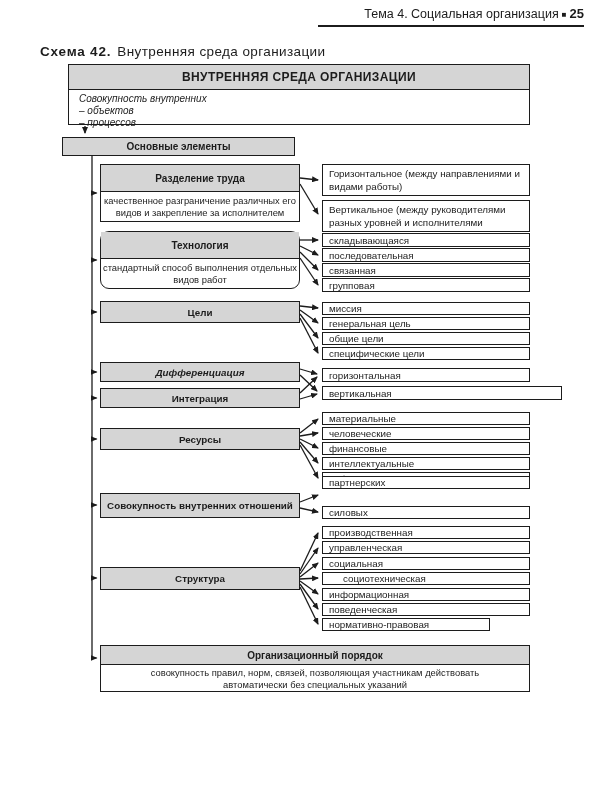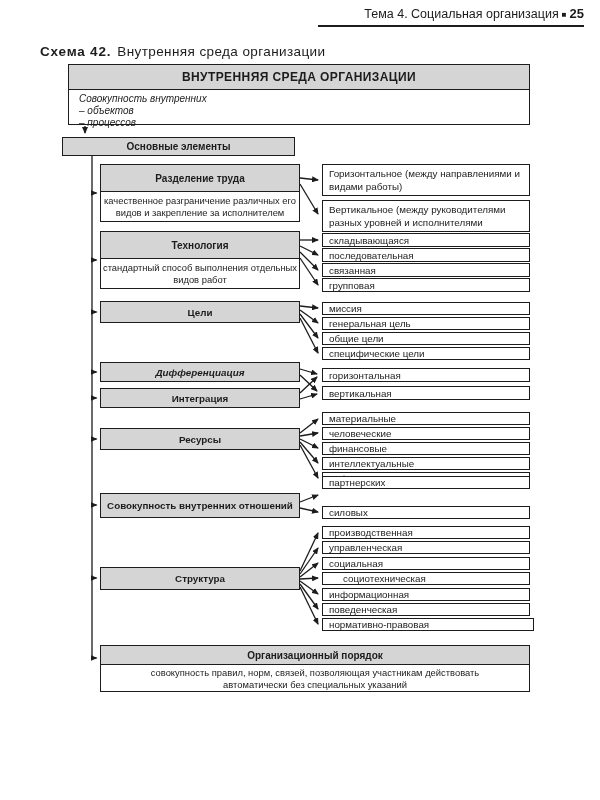--- a/index.html
+++ b/index.html
@@ -123,58 +123,58 @@
 
   <div class="b gray mainel flexc" style="left:62px;top:137px;width:233px;height:19px;">Основные элементы</div>
 
   <div class="b" style="left:100px;top:164px;width:200px;height:58px;">
     <div class="gray hdrline sec-h flexc" style="height:26px;">Разделение труда</div>
     <div class="sec-b flexc">качественное разграничение различных его видов и закрепление за исполнителем</div>
   </div>
   <div class="item item-multi" style="left:322px;top:164px;width:208px;height:32px;">Горизонтальное (между направлениями и видами работы)</div>
   <div class="item item-multi" style="left:322px;top:200px;width:208px;height:32px;">Вертикальное (между руководителями разных уровней и исполнителями</div>
 
-  <div class="b" style="left:100px;top:231px;width:200px;height:58px;">
+  <div class="b" style="left:100px;top:231px;width:200px;height:58px;border-radius:9px;">
     <div class="gray hdrline sec-h flexc" style="height:26px;">Технология</div>
     <div class="sec-b flexc">стандартный способ выполнения отдельных видов работ</div>
   </div>
   <div class="item" style="left:322px;top:233px;width:208px;height:14px;">складывающаяся</div>
   <div class="item" style="left:322px;top:248px;width:208px;height:14px;">последовательная</div>
   <div class="item" style="left:322px;top:263px;width:208px;height:14px;">связанная</div>
   <div class="item" style="left:322px;top:278px;width:208px;height:14px;">групповая</div>
 
   <div class="b gray sec-solid flexc" style="left:100px;top:301px;width:200px;height:22px;">Цели</div>
   <div class="item" style="left:322px;top:302px;width:208px;height:13px;">миссия</div>
   <div class="item" style="left:322px;top:317px;width:208px;height:13px;">генеральная цель</div>
   <div class="item" style="left:322px;top:332px;width:208px;height:13px;">общие цели</div>
   <div class="item" style="left:322px;top:347px;width:208px;height:13px;">специфические цели</div>
 
   <div class="b gray sec-solid flexc" style="left:100px;top:362px;width:200px;height:20px;font-style:italic;">Дифференциация</div>
   <div class="b gray sec-solid flexc" style="left:100px;top:388px;width:200px;height:20px;">Интеграция</div>
   <div class="item" style="left:322px;top:368px;width:208px;height:14px;">горизонтальная</div>
-  <div class="item" style="left:322px;top:386px;width:208px;height:14px;">вертикальная</div>
+  <div class="item" style="left:322px;top:386px;width:240px;height:14px;">вертикальная</div>
 
   <div class="b gray sec-solid flexc" style="left:100px;top:428px;width:200px;height:22px;">Ресурсы</div>
   <div class="item" style="left:322px;top:412px;width:208px;height:13px;">материальные</div>
   <div class="item" style="left:322px;top:427px;width:208px;height:13px;">человеческие</div>
   <div class="item" style="left:322px;top:442px;width:208px;height:13px;">финансовые</div>
   <div class="item" style="left:322px;top:457px;width:208px;height:13px;">интеллектуальные</div>
   <div class="item" style="left:322px;top:472px;width:208px;height:13px;">информационные</div>
 
   <div class="b gray sec-solid flexc" style="left:100px;top:493px;width:200px;height:25px;">Совокупность внутренних отношений</div>
   <div class="item" style="left:322px;top:476px;width:208px;height:13px;">партнерских</div>
   <div class="item" style="left:322px;top:506px;width:208px;height:13px;">силовых</div>
 
   <div class="b gray sec-solid flexc" style="left:100px;top:567px;width:200px;height:23px;">Структура</div>
   <div class="item" style="left:322px;top:526px;width:208px;height:13px;">производственная</div>
   <div class="item" style="left:322px;top:541px;width:208px;height:13px;">управленческая</div>
   <div class="item" style="left:322px;top:557px;width:208px;height:13px;">социальная</div>
   <div class="item" style="left:322px;top:572px;width:208px;height:13px;padding-left:20px;">социотехническая</div>
   <div class="item" style="left:322px;top:588px;width:208px;height:13px;">информационная</div>
   <div class="item" style="left:322px;top:603px;width:208px;height:13px;">поведенческая</div>
-  <div class="item" style="left:322px;top:618px;width:212px;height:13px;">нормативно-правовая</div>
+  <div class="item" style="left:322px;top:618px;width:168px;height:13px;">нормативно-правовая</div>
 
   <div class="b" style="left:100px;top:645px;width:430px;height:47px;">
     <div class="gray hdrline sec-h flexc" style="height:18px;">Организационный порядок</div>
     <div class="sec-b flexc" style="padding:2px 18px 0 18px;">совокупность правил, норм, связей, позволяющая участникам действовать автоматически без специальных указаний</div>
   </div>
 
 </div>
 
 </body></html>

